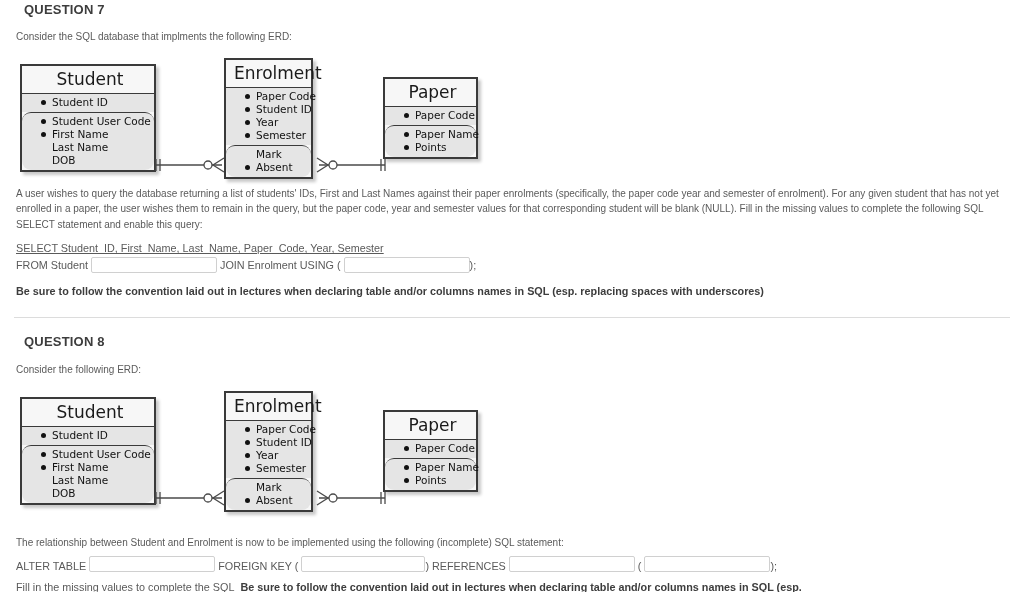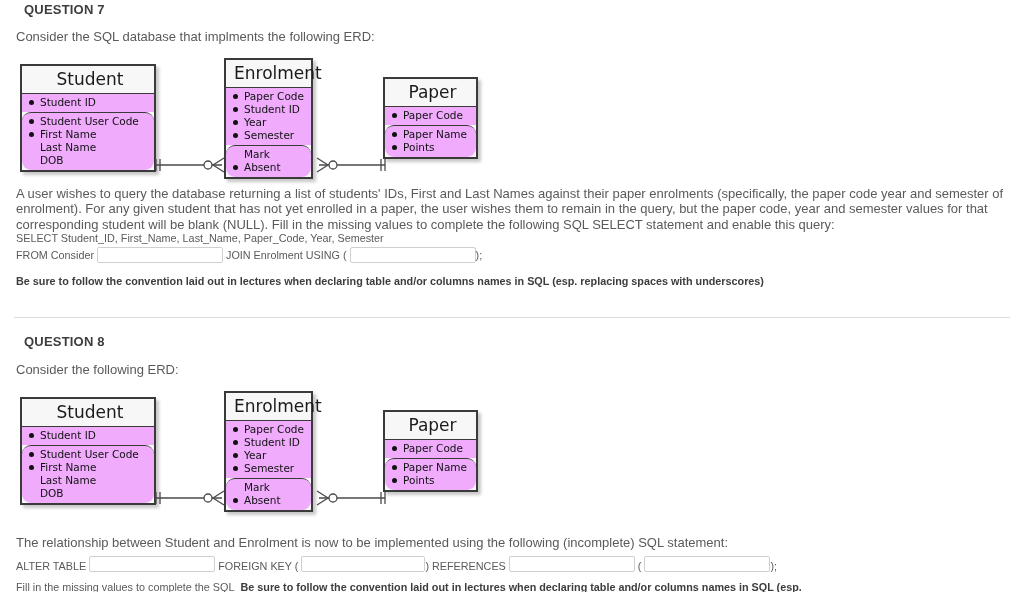--- a/index.html
+++ b/index.html
@@ -20,21 +20,21 @@
   .page { position: relative; width: 1024px; height: 592px; }
 
   .q-header {
     font-size: 13px;
     font-weight: bold;
     color: #3d3d3d;
     letter-spacing: 0.2px;
     padding-left: 24px;
   }
   .body-text {
-    font-size: 13px;
+    font-size: 10px;
     color: #5a5a5a;
     line-height: 15.5px;
     padding-left: 16px;
     padding-right: 14px;
   }
   .bold-note {
     font-size: 10.8px;
     font-weight: bold;
     color: #3d3d3d;
     padding-left: 16px;
@@ -90,22 +90,22 @@
   .entity .ent-title {
     text-align: center;
     font-size: 17px;
     color: #1a1a1a;
     padding: 3px 4px 4px 8px;
     border-bottom: 1.5px solid #3a3a3a;
     background: #f7f7f7;
     font-family: "DejaVu Sans", sans-serif;
   }
   .entity .ent-sect {
-    padding: 2px 6px 3px 7px;
-    background: #f0abfc;
+    padding: 2px 6px 3px 19px;
+    background: #e5e5e5;
     font-family: "DejaVu Sans", sans-serif;
   }
   .entity .ent-sect + .ent-sect { border-top: 1.5px solid #3a3a3a; border-radius: 9px; }
   .attr {
     display: block;
     line-height: 13px;
     white-space: nowrap;
     font-size: 10.5px;
     color: #111;
     position: relative;
@@ -197,24 +197,24 @@
         <line x1="8" y1="11" x2="74" y2="11" stroke="#4a4a4a" stroke-width="1.3"></line>
         <path d="M 6 4 L 17 11 L 6 18" fill="none" stroke="#4a4a4a" stroke-width="1.3"></path>
         <circle cx="22" cy="11" r="4" fill="#ffffff" stroke="#4a4a4a" stroke-width="1.3"></circle>
         <line x1="70" y1="5" x2="70" y2="17" stroke="#4a4a4a" stroke-width="1.3"></line>
         <line x1="74" y1="5" x2="74" y2="17" stroke="#4a4a4a" stroke-width="1.3"></line>
       </svg>
     </div>
 
     <div class="body-text" style="margin-top:8px;">A user wishes to query the database returning a list of students' IDs, First and Last Names against their paper enrolments (specifically, the paper code year and semester of enrolment). For any given student that has not yet enrolled in a paper, the user wishes them to remain in the query, but the paper code, year and semester values for that corresponding student will be blank (NULL). Fill in the missing values to complete the following SQL SELECT statement and enable this query:</div>
 
-    <div class="sql-line" style="">SELECT Student_ID, First_Name, Last_Name, Paper_Code, Year, Semester</div>
+    <div class="sql-line" style="margin-top:10px;text-decoration:underline;">SELECT Student_ID, First_Name, Last_Name, Paper_Code, Year, Semester</div>
 
     <div class="sql-line spaced">
-      <span>FROM Consider</span>
+      <span>FROM Student</span>
       <span class="gap2"></span>
       <input class="blank-input w126" type="text" value="" style="">
       <span class="gap2"></span>
       <span>JOIN Enrolment USING (</span>
       <span class="gap2"></span>
       <input class="blank-input w126" type="text" value="" style="">
       <span>);</span>
     </div>
 
     <div class="bold-note" style="margin-top:11px;">Be sure to follow the convention laid out in lectures when declaring table and/or columns names in SQL (esp. replacing spaces with underscores)</div>

